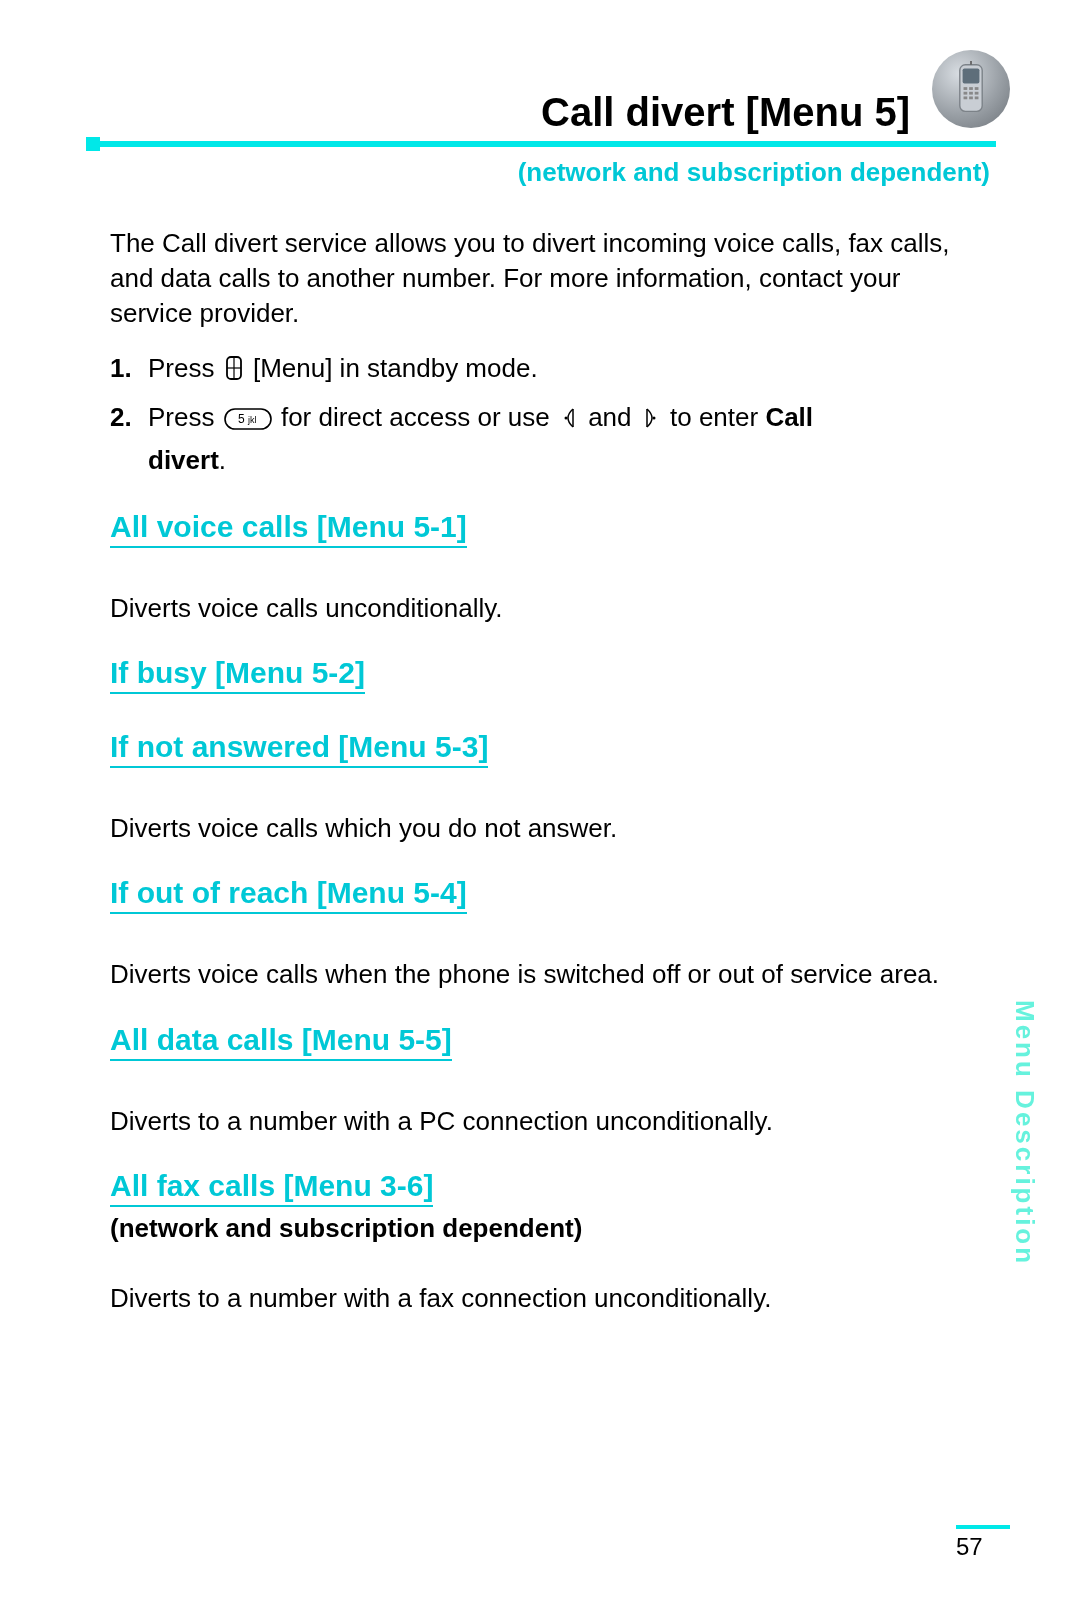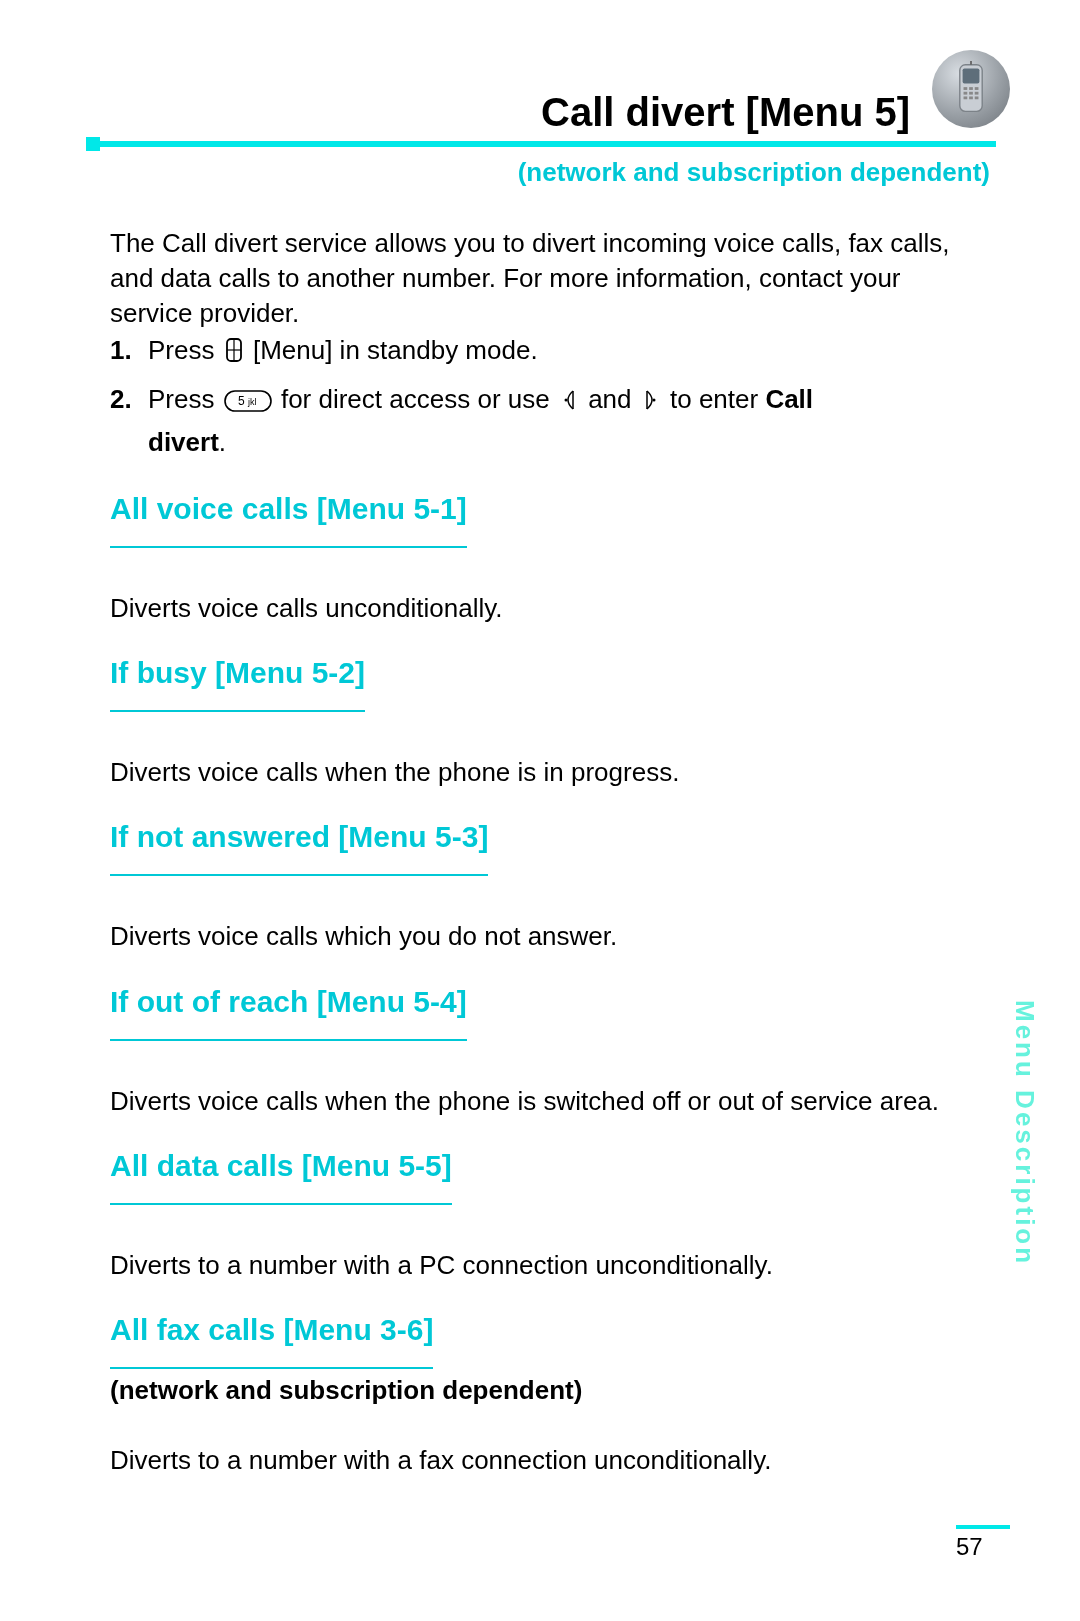--- a/index.html
+++ b/index.html
@@ -60,20 +60,21 @@
     color: #00c8d6;
     font-weight: bold;
     font-size: 26px;
     text-align: right;
     margin-right: 0px;
     margin-bottom: 38px;
   }
   .intro {
     font-size: 26px;
     line-height: 1.35;
+    margin-bottom: 18px;
   }
   .steps {
     font-size: 26px;
     line-height: 1.5;
     margin-bottom: 30px;
   }
   .step {
     display: flex;
     gap: 10px;
     margin-bottom: 6px;
@@ -88,21 +89,21 @@
   }
   .section {
     margin-top: 30px;
   }
   .sec-head {
     color: #00c8d6;
     font-weight: bold;
     font-size: 30px;
     border-bottom: 2px solid #00c8d6;
     display: inline-block;
-    padding-bottom: 20px;
+    padding-bottom: 2px;
     margin-bottom: 6px;
   }
   .sec-note {
     font-weight: bold;
     font-size: 26px;
     margin-bottom: 4px;
   }
   .sec-body {
     font-size: 26px;
     line-height: 1.35;
@@ -195,21 +196,20 @@
     </div>
   </div>
 
   <div class="section">
     <div class="sec-head">All voice calls [Menu 5-1]</div>
     <div class="sec-body">Diverts voice calls unconditionally.</div>
   </div>
 
   <div class="section">
     <div class="sec-head">If busy [Menu 5-2]</div>
-    <div class="sec-body">Diverts voice calls when the phone is in progress.</div>
   </div>
 
   <div class="section">
     <div class="sec-head">If not answered [Menu 5-3]</div>
     <div class="sec-body">Diverts voice calls which you do not answer.</div>
   </div>
 
   <div class="section">
     <div class="sec-head">If out of reach [Menu 5-4]</div>
     <div class="sec-body">Diverts voice calls when the phone is switched off or out of service area.</div>

